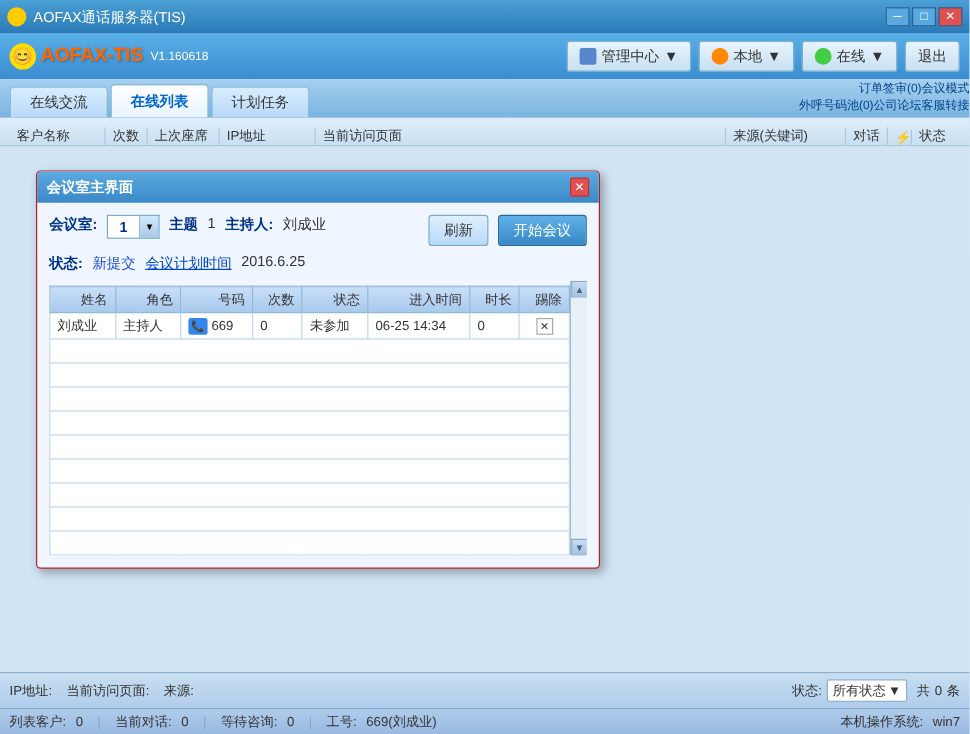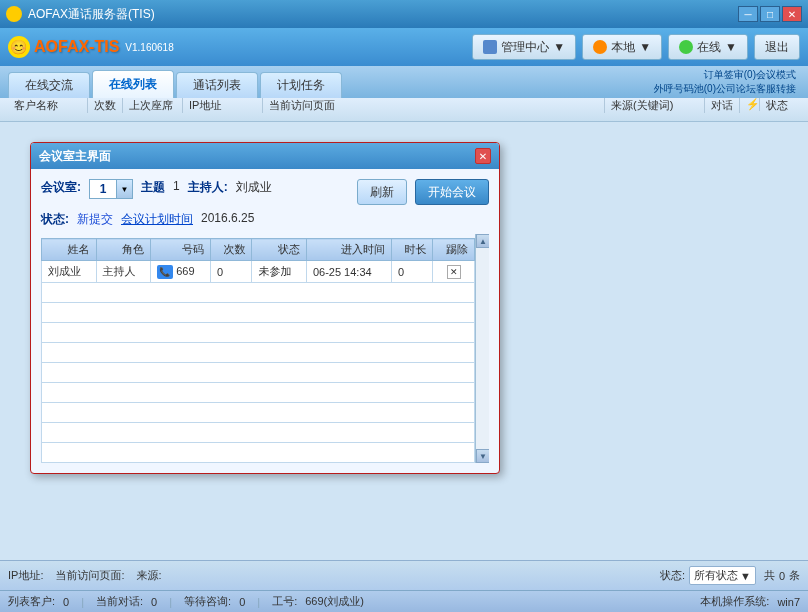--- a/index.html
+++ b/index.html
@@ -119,21 +119,21 @@
     .nav-area {
       display: flex;
       align-items: flex-end;
       background: linear-gradient(to bottom, #a8d0f0, #7ab4e0);
       padding: 0 8px;
       padding-top: 4px;
       position: relative;
     }
     .nav-right-info {
       position: absolute;
-      right: 12px;
+      right: 0;
       top: 2px;
       font-size: 10px;
       color: #004488;
       text-align: right;
       line-height: 1.4;
     }
     .nav-tab {
       height: 26px;
       padding: 0 16px;
       background: linear-gradient(to bottom, #d8eeff, #b8d8f8);
@@ -152,21 +152,21 @@
       color: #0066cc;
       font-weight: bold;
       height: 28px;
     }
 
     
     .col-headers {
       height: 24px;
       background: linear-gradient(to bottom, #e0eefc, #c8dff0);
       display: flex;
-      align-items: flex-start;
+      align-items: flex-end;
       border-bottom: 1px solid #a0c0d8;
       padding: 0 8px;
     }
     .col-header {
       font-size: 11px;
       color: #333;
       padding: 0 6px;
       border-right: 1px solid #b0c8dc;
       white-space: nowrap;
     }
@@ -448,23 +448,20 @@
       <span>退出</span>
     </div>
   </div>
 
   <div class="nav-area">
     <div class="nav-tab">
       <span>在线交流</span>
     </div>
     <div class="nav-tab active">
       <span>在线列表</span>
-    </div>
-    <div class="nav-tab">
-      <span>通话列表</span>
     </div>
     <div class="nav-tab">
       <span>计划任务</span>
     </div>
     <div class="nav-right-info">
       <div>订单签审(0)会议模式</div>
       <div>外呼号码池(0)公司论坛客服转接</div>
     </div>
   </div>
 

